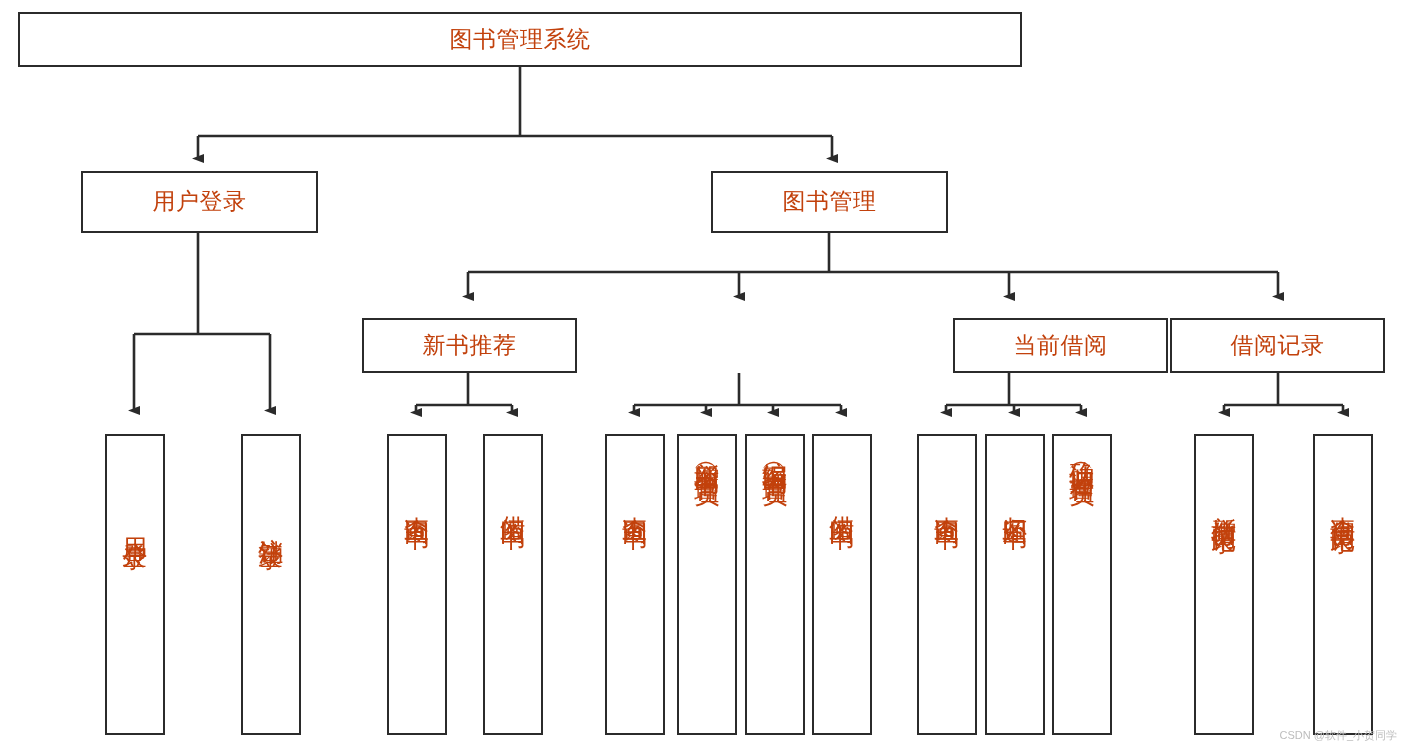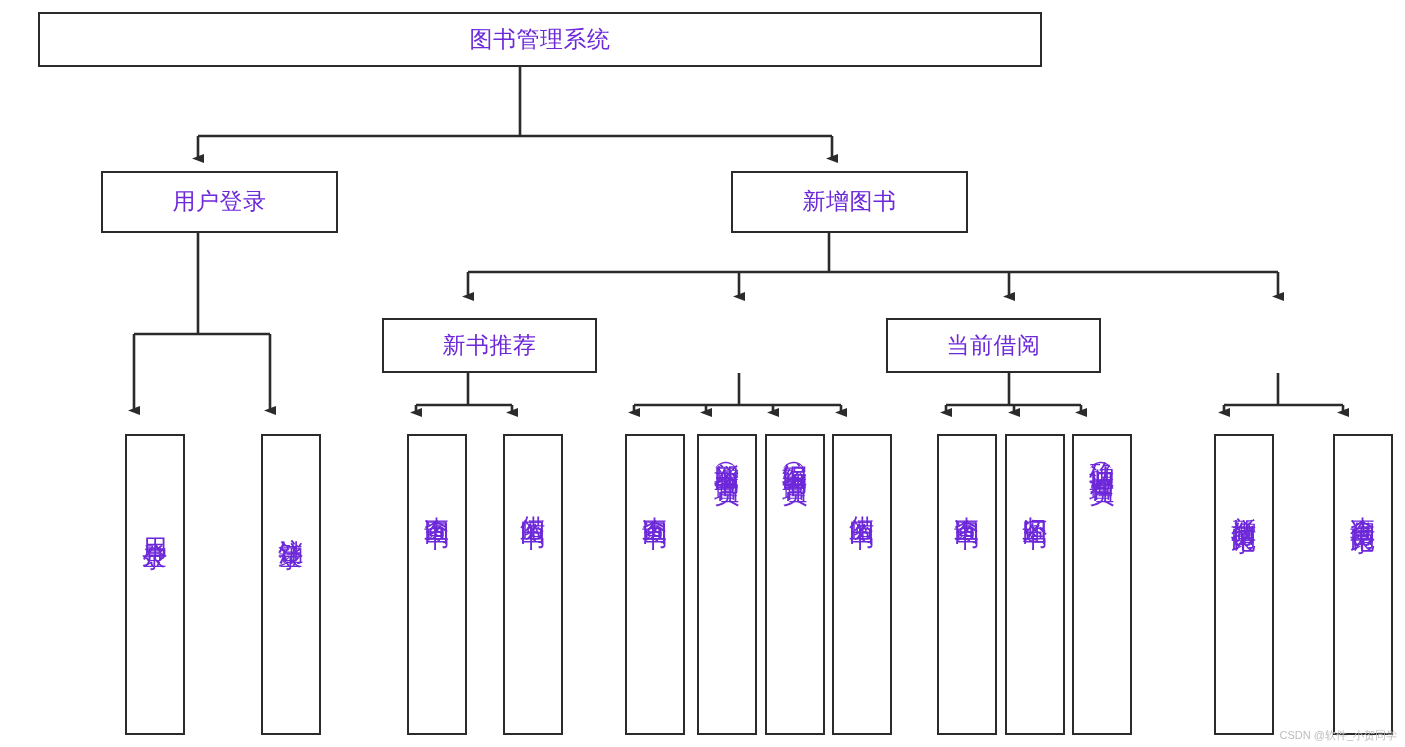--- a/index.html
+++ b/index.html
@@ -26,22 +26,21 @@
     pointer-events: none;
   }
   .node {
     position: absolute;
     box-sizing: border-box;
     background: #ffffff;
     border: 2px solid #2b2b2b;
     display: flex;
     align-items: center;
     justify-content: center;
-    color: #6d28d9;
-    margin-left: 20px;
+    color: #c2410c;
   }
   .node .label {
     display: block;
     text-align: center;
     line-height: 1.18;
     white-space: nowrap;
   }
   .node.horizontal .label {
     font-size: 23px;
     letter-spacing: 0.5px;
@@ -134,28 +133,31 @@
   </svg>
 
   <div class="node root horizontal" style="left:18px; top:12px; width:1004px; height:55px;">
     <span class="label">图书管理系统</span>
   </div>
 
   <div class="node horizontal" style="left:81px; top:171px; width:237px; height:62px;">
     <span class="label">用户登录</span>
   </div>
   <div class="node horizontal" style="left:711px; top:171px; width:237px; height:62px;">
-    <span class="label">新增图书</span>
+    <span class="label">图书管理</span>
   </div>
 
   <div class="node horizontal" style="left:362px; top:318px; width:215px; height:55px;">
     <span class="label">新书推荐</span>
   </div>
-  <div class="node horizontal" style="left:866px; top:318px; width:215px; height:55px;">
+  <div class="node horizontal" style="left:953px; top:318px; width:215px; height:55px;">
     <span class="label">当前借阅</span>
+  </div>
+  <div class="node horizontal" style="left:1170px; top:318px; width:215px; height:55px;">
+    <span class="label">借阅记录</span>
   </div>
 
   <div class="node vertical mid" style="left:105px; top:434px; width:60px; height:301px;">
     <span class="label">用户登录</span>
   </div>
   <div class="node vertical mid" style="left:241px; top:434px; width:60px; height:301px;">
     <span class="label">注销登录</span>
   </div>
 
   <div class="node vertical mid2" style="left:387px; top:434px; width:60px; height:301px;">

